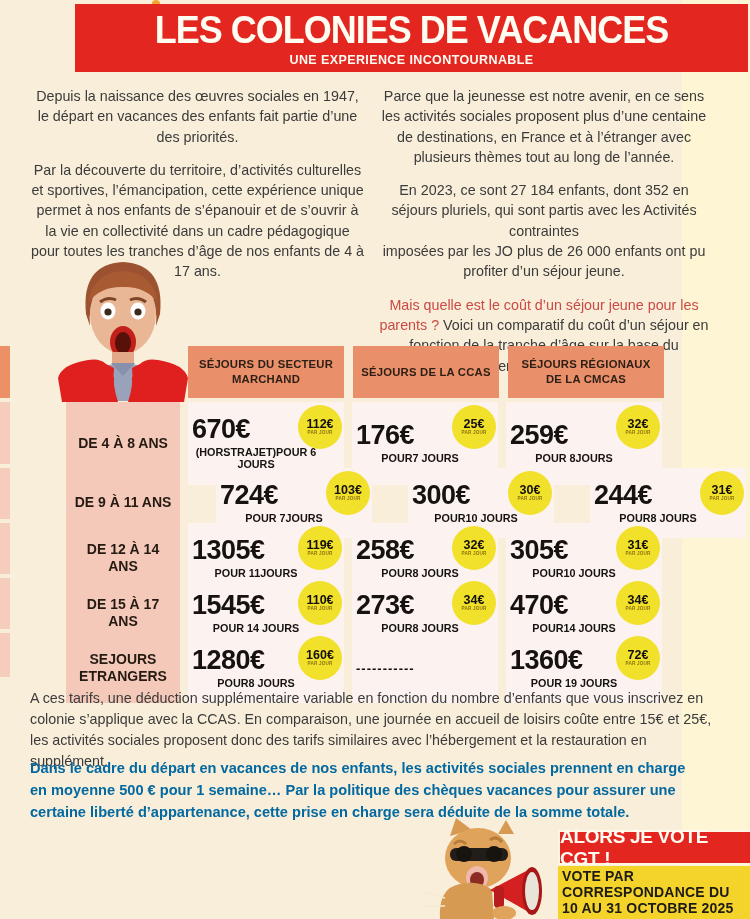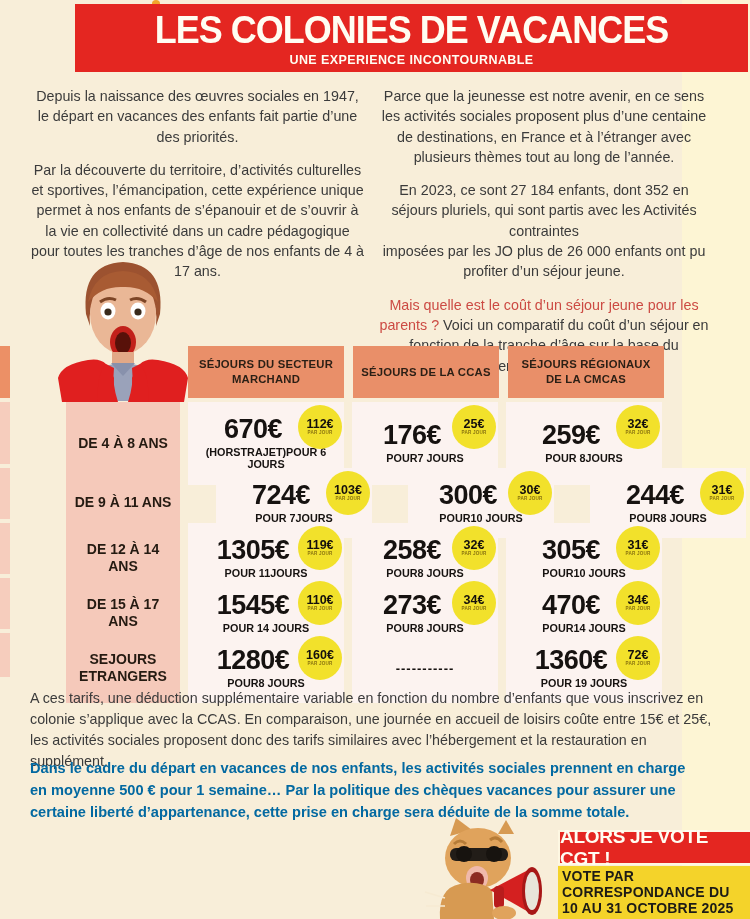--- a/index.html
+++ b/index.html
@@ -60,21 +60,21 @@
   }
   .trow{display:grid;grid-template-columns:114px 156px 146px 156px;column-gap:8px;}
   .trow.r0{height:62px;} .trow.r1{height:51px;gap:36px;} .trow.r2{height:51px;}
   .trow.r3{height:51px;} .trow.r4{height:44px;}
   .age-cell{
     background:#f5c9ba;color:#241a11;font-weight:800;font-size:14px;
     display:flex;align-items:center;justify-content:center;text-align:center;line-height:1.25;padding:16px 6px;box-sizing:border-box;
   }
   .price-cell{
     background:#fcf3f0;position:relative;
-    display:flex;flex-direction:column;align-items:center;justify-content:center;
+    display:flex;flex-direction:column;justify-content:center;
     padding:14px 4px;box-sizing:border-box;
   }
   .price{font-weight:800;font-size:27px;color:#161210;line-height:1;letter-spacing:-.5px;margin-right:26px;}
   .duration{font-weight:800;font-size:10.8px;color:#161210;text-align:center;line-height:1.15;margin-top:3px;max-width:128px;}
   .badge{
     position:absolute;right:2px;top:3px;width:44px;height:44px;border-radius:50%;
     background:#f2e12b;display:flex;flex-direction:column;align-items:center;justify-content:center;
   }
   .badge-price{font-weight:800;font-size:12.5px;color:#14100d;line-height:1;}
   .badge-label{font-weight:800;font-size:4.6px;color:#8a7410;line-height:1;margin-top:1px;letter-spacing:.2px;}

